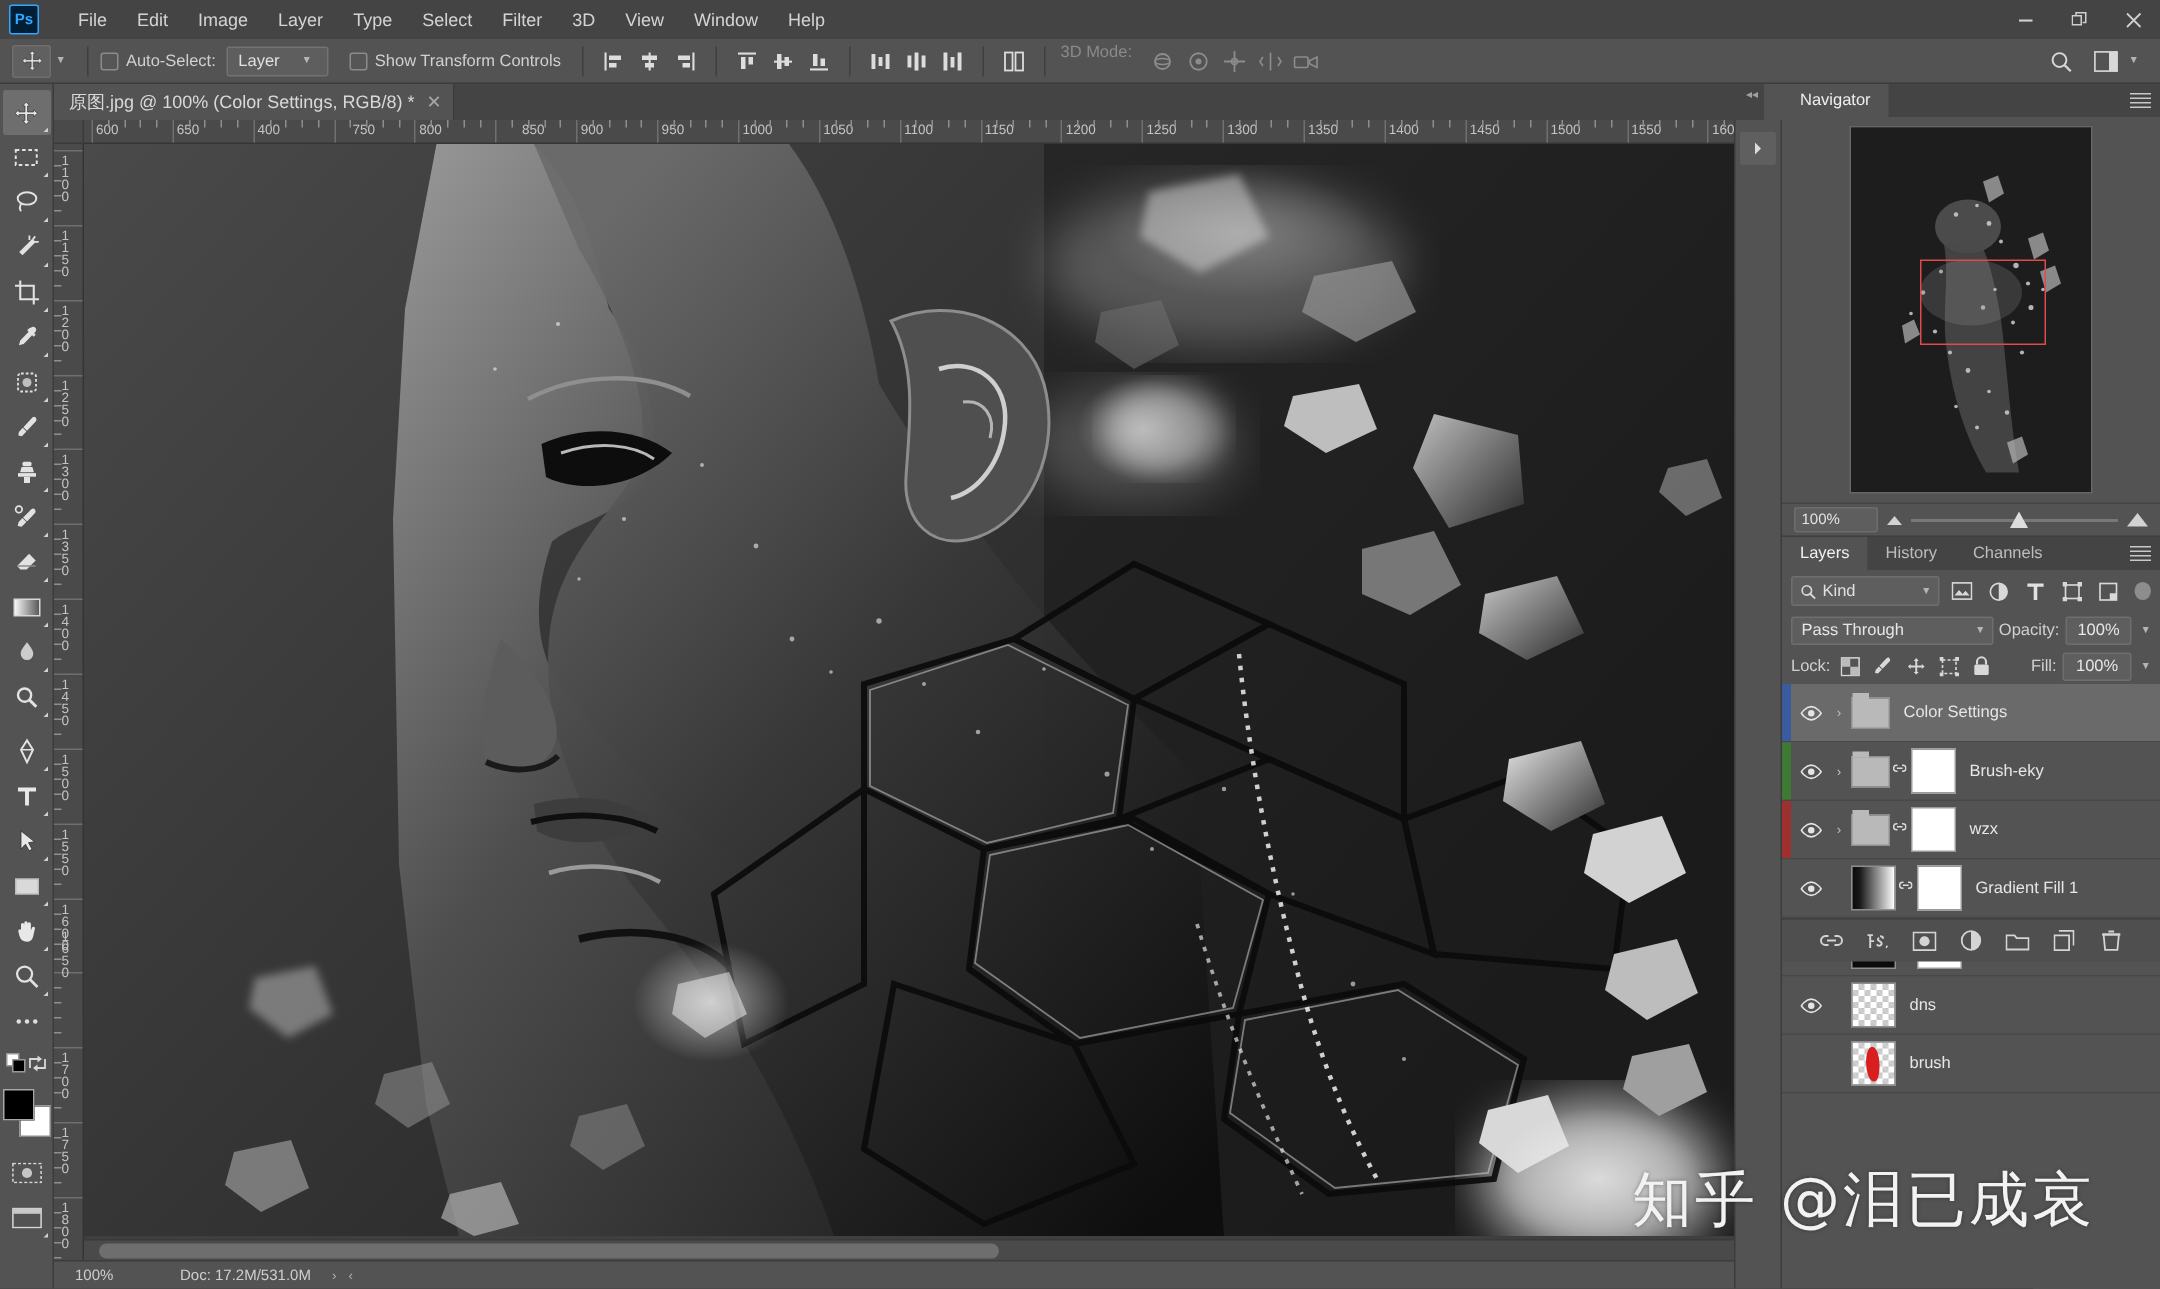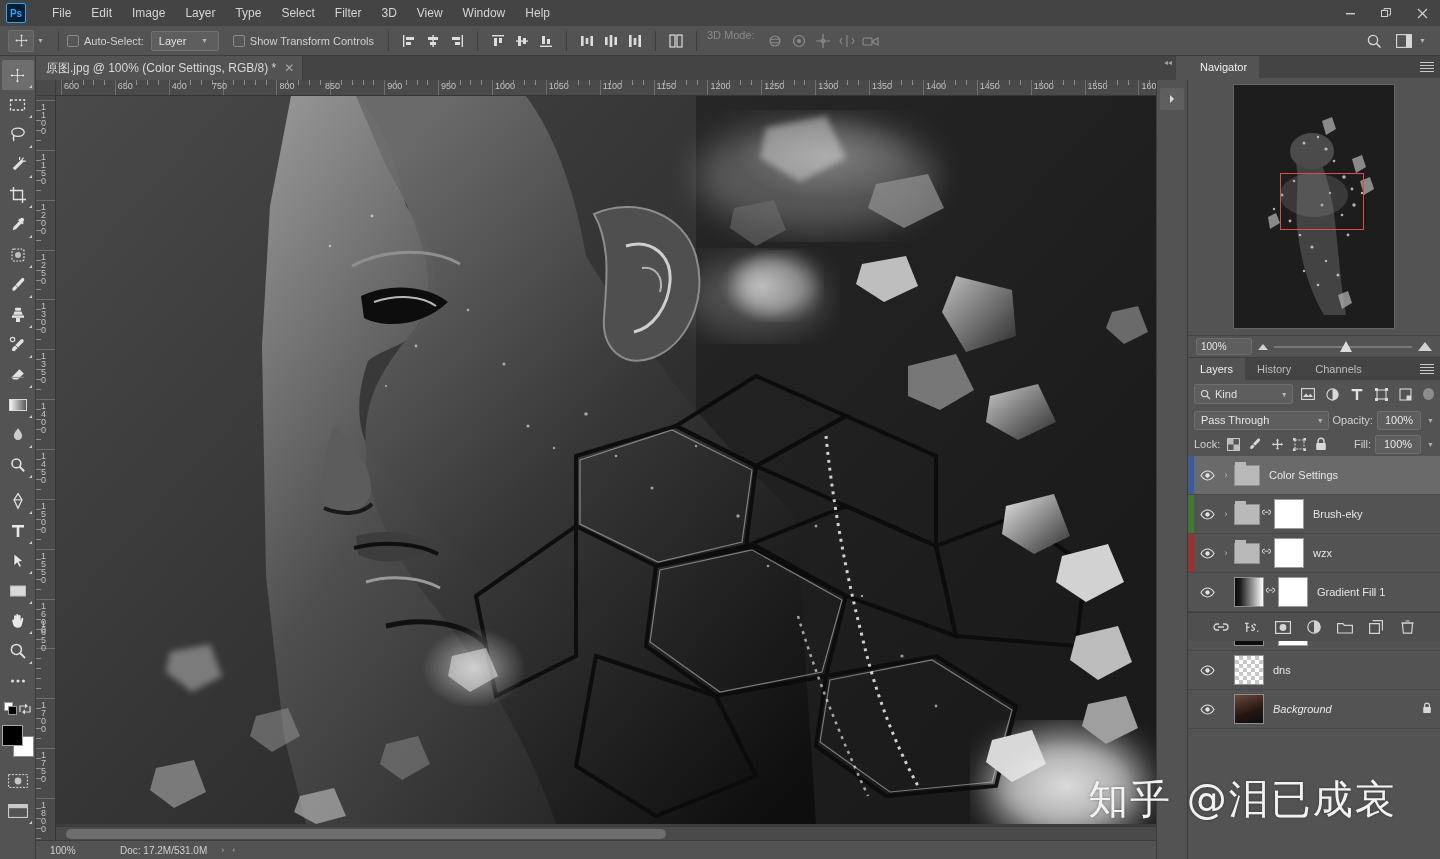--- a/index.html
+++ b/index.html
@@ -709,33 +709,33 @@
         <div class="rh-tick" style="left: 80.4163px;"></div>
         <div class="rh-tick" style="left: 91.19px;"></div>
         <div class="rh-tick" style="left: 101.964px;"></div>
         <div class="rh-tick major" style="left: 112.738px;"></div>
         <div class="rh-lab" style="left: 115.738px;">400</div>
         <div class="rh-tick" style="left: 123.511px;"></div>
         <div class="rh-tick" style="left: 134.285px;"></div>
         <div class="rh-tick" style="left: 145.059px;"></div>
         <div class="rh-tick" style="left: 155.833px;"></div>
         <div class="rh-tick major" style="left: 166.606px;"></div>
-        <div class="rh-lab" style="left: 156px;">750</div>
+        <div class="rh-lab" style="left: 179px;">750</div>
         <div class="rh-tick" style="left: 177.38px;"></div>
         <div class="rh-tick" style="left: 188.154px;"></div>
         <div class="rh-tick" style="left: 198.928px;"></div>
         <div class="rh-tick" style="left: 209.701px;"></div>
         <div class="rh-tick major" style="left: 220.475px;"></div>
         <div class="rh-lab" style="left: 223.475px; text-align: right;">800</div>
         <div class="rh-tick" style="left: 231.249px;"></div>
         <div class="rh-tick" style="left: 242.023px;"></div>
         <div class="rh-tick" style="left: 252.796px;"></div>
         <div class="rh-tick" style="left: 263.57px;"></div>
         <div class="rh-tick major" style="left: 274.344px;"></div>
-        <div class="rh-lab" style="left: 269px;">850</div>
+        <div class="rh-lab" style="left: 292px;">850</div>
         <div class="rh-tick" style="left: 285.118px;"></div>
         <div class="rh-tick" style="left: 295.891px;"></div>
         <div class="rh-tick" style="left: 306.665px;"></div>
         <div class="rh-tick" style="left: 317.439px;"></div>
         <div class="rh-tick major" style="left: 328.213px;"></div>
         <div class="rh-lab" style="left: 331.213px;">900</div>
         <div class="rh-tick" style="left: 338.986px;"></div>
         <div class="rh-tick" style="left: 349.76px;"></div>
         <div class="rh-tick" style="left: 360.534px;"></div>
         <div class="rh-tick" style="left: 371.308px;"></div>
@@ -1345,33 +1345,24 @@
               <path d="M8 0.8C3.8 0.8 1 5.5 1 5.5S3.8 10.2 8 10.2 15 5.5 15 5.5 12.2 0.8 8 0.8z" fill="none" stroke="#e4e4e4" stroke-width="1.1"></path>
               <circle cx="8" cy="5.5" r="2.3" fill="#e4e4e4"></circle>
             </svg>
           </div>
           <div class="expander"></div>
           <div class="thumb checker-thumb"></div>
           <div class="layer-name">dns</div>
         </div>
         <div class="layer-row">
           <div class="color-bar" style="background: transparent;"></div>
-          <div class="eye-cell">
-            <svg class="eye" viewBox="0 0 16 11">
-              <path d="M8 0.8C3.8 0.8 1 5.5 1 5.5S3.8 10.2 8 10.2 15 5.5 15 5.5 12.2 0.8 8 0.8z" fill="none" stroke="#e4e4e4" stroke-width="1.1"></path>
-              <circle cx="8" cy="5.5" r="2.3" fill="#e4e4e4"></circle>
-            </svg>
-          </div>
+          <div class="eye-cell"></div>
           <div class="expander"></div>
-          <div class="thumb" style="background: linear-gradient(160deg, rgb(107, 74, 58), rgb(36, 21, 18) 60%, rgb(13, 13, 13));"></div>
-          <div class="layer-name italic">Background</div>
-          <div class="lock-badge"><svg width="10" height="12" viewBox="0 0 10 12">
-              <path d="M2.6 5V3.6a2.4 2.4 0 014.8 0V5" fill="none" stroke="#d8d8d8" stroke-width="1.2"></path>
-              <rect x="1.2" y="5" width="7.6" height="6" rx="0.8" fill="#d8d8d8"></rect>
-            </svg></div>
+          <div class="thumb brush-thumb"></div>
+          <div class="layer-name">brush</div>
         </div>
       </div>
 
     <div class="panel-bottom">
       <div class="pb-icon">
         <svg width="16" height="12" viewBox="0 0 16 12">
             <path d="M6 3H4a3 3 0 000 6h2M10 3h2a3 3 0 010 6h-2M5 6h6" fill="none" stroke="#d4d4d4" stroke-width="1.3"></path>
           </svg>
       </div>
       <div class="pb-icon">

